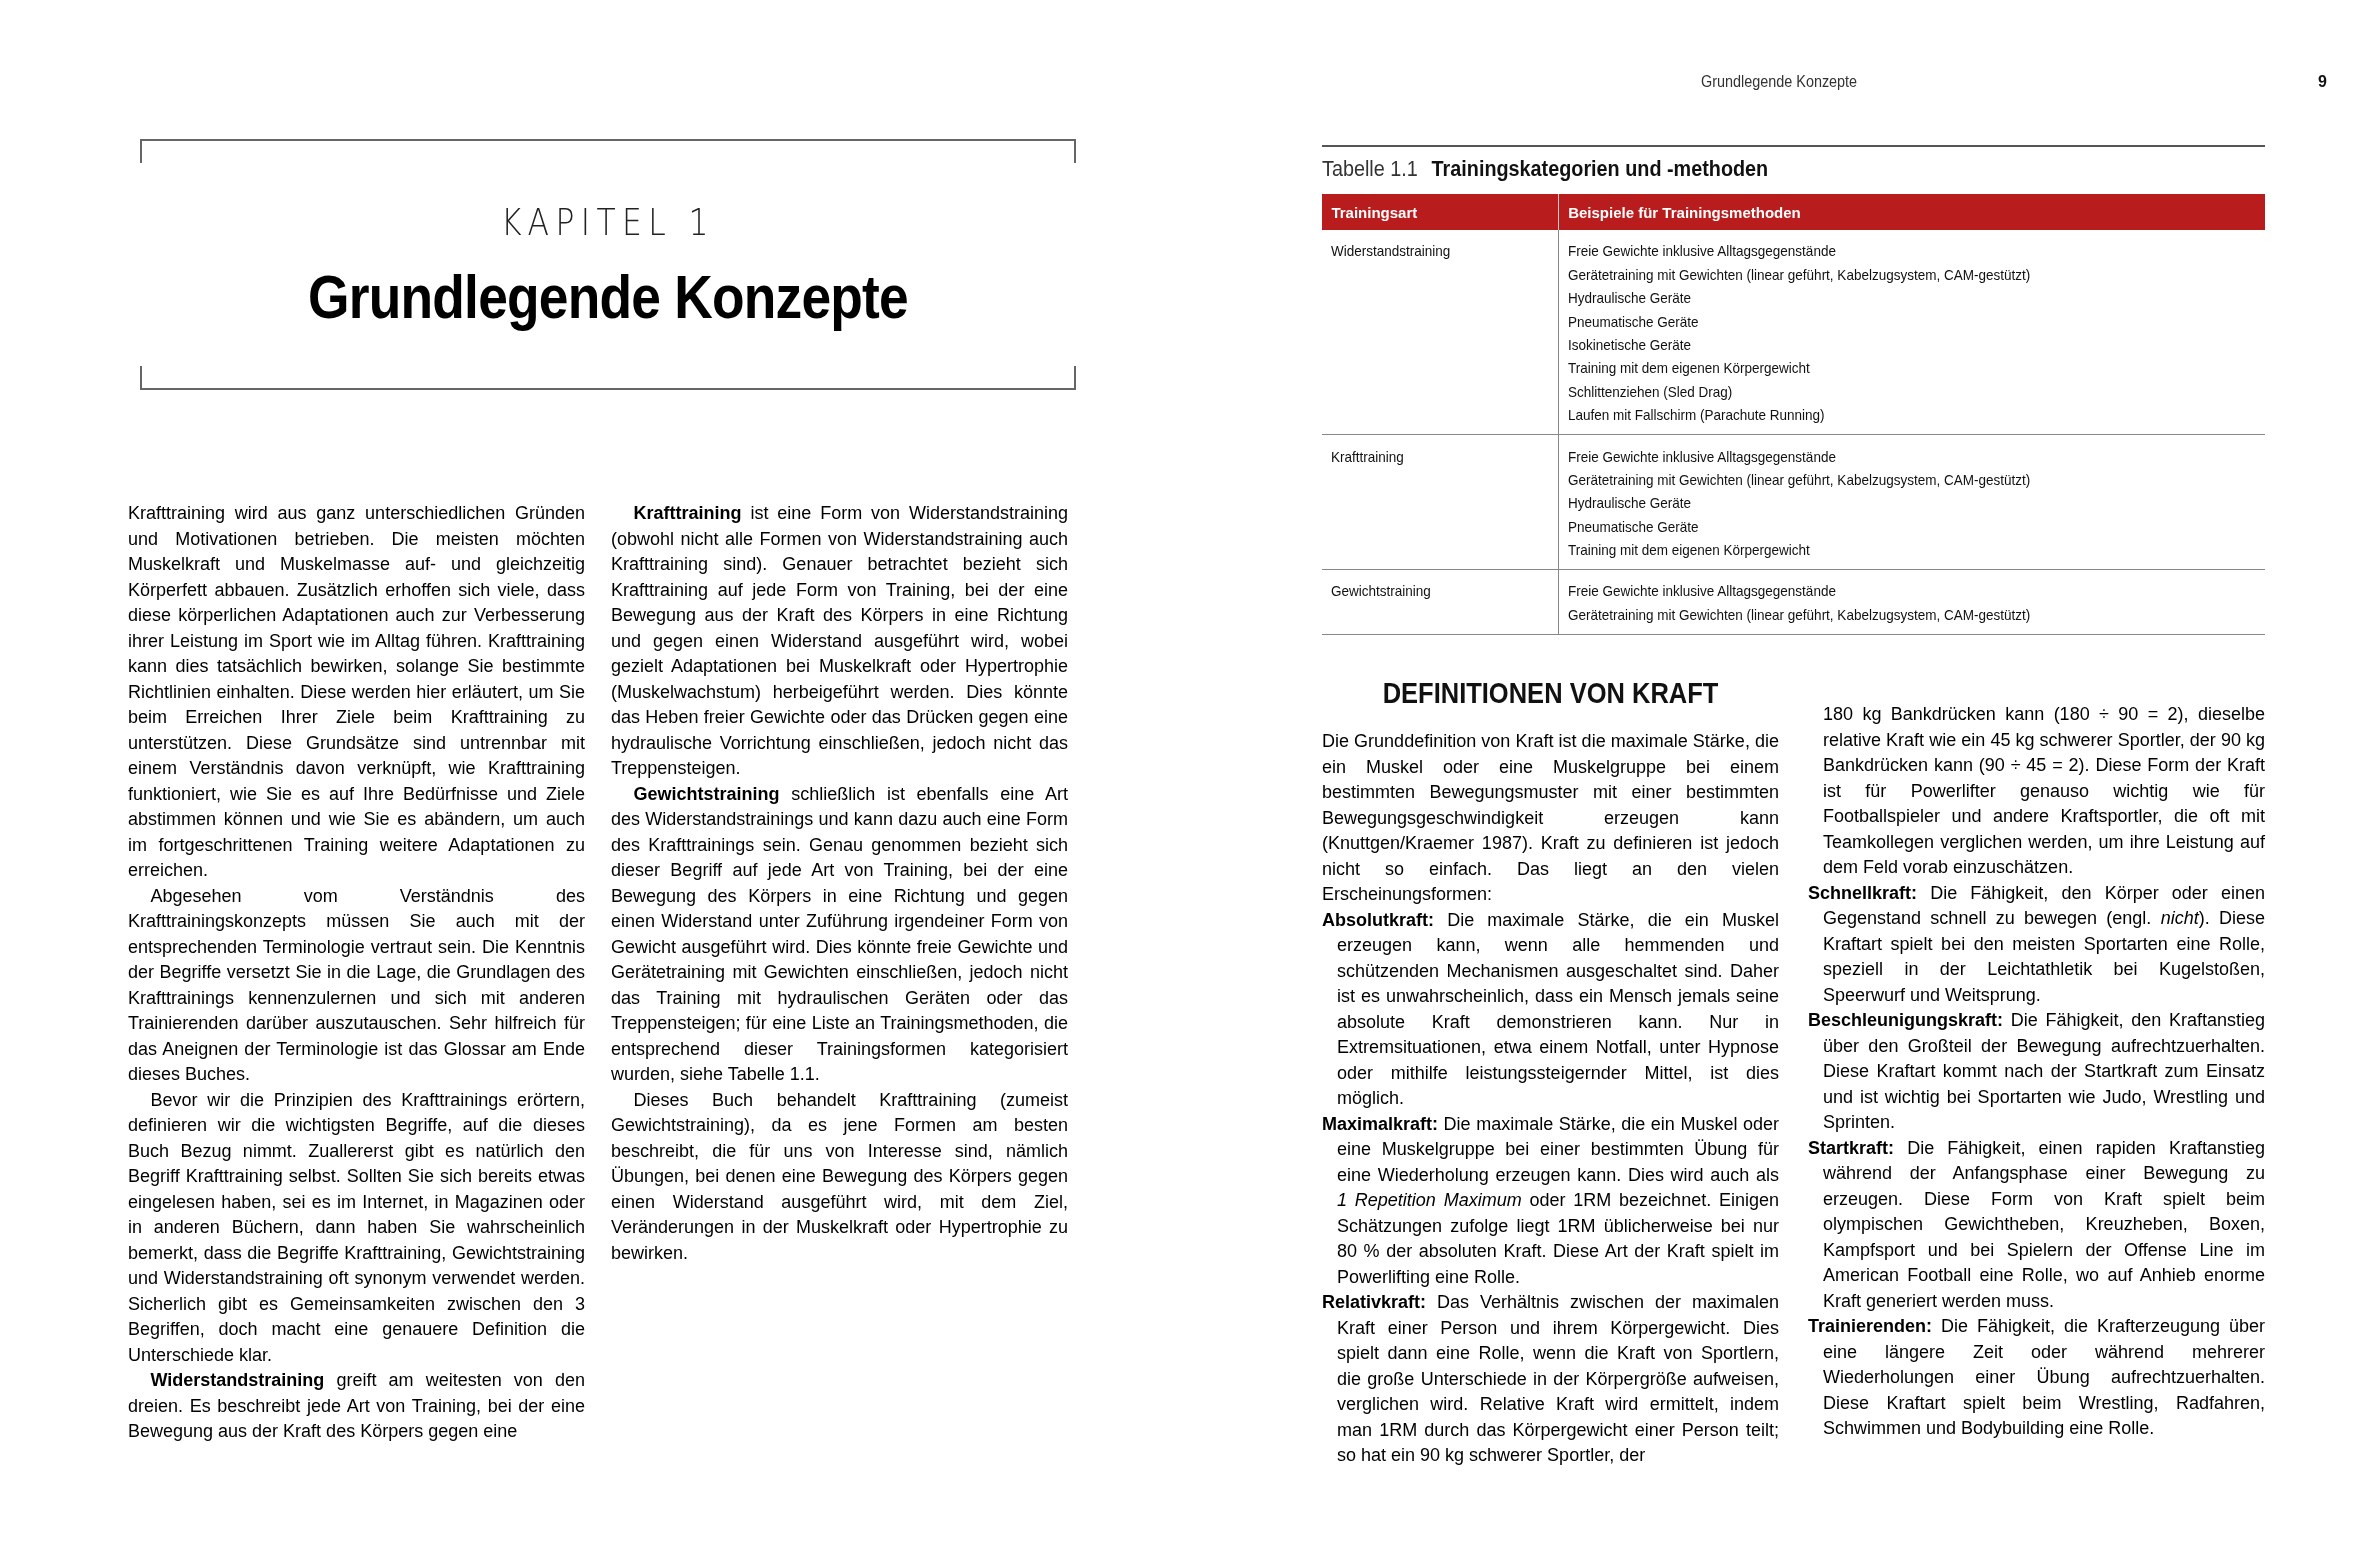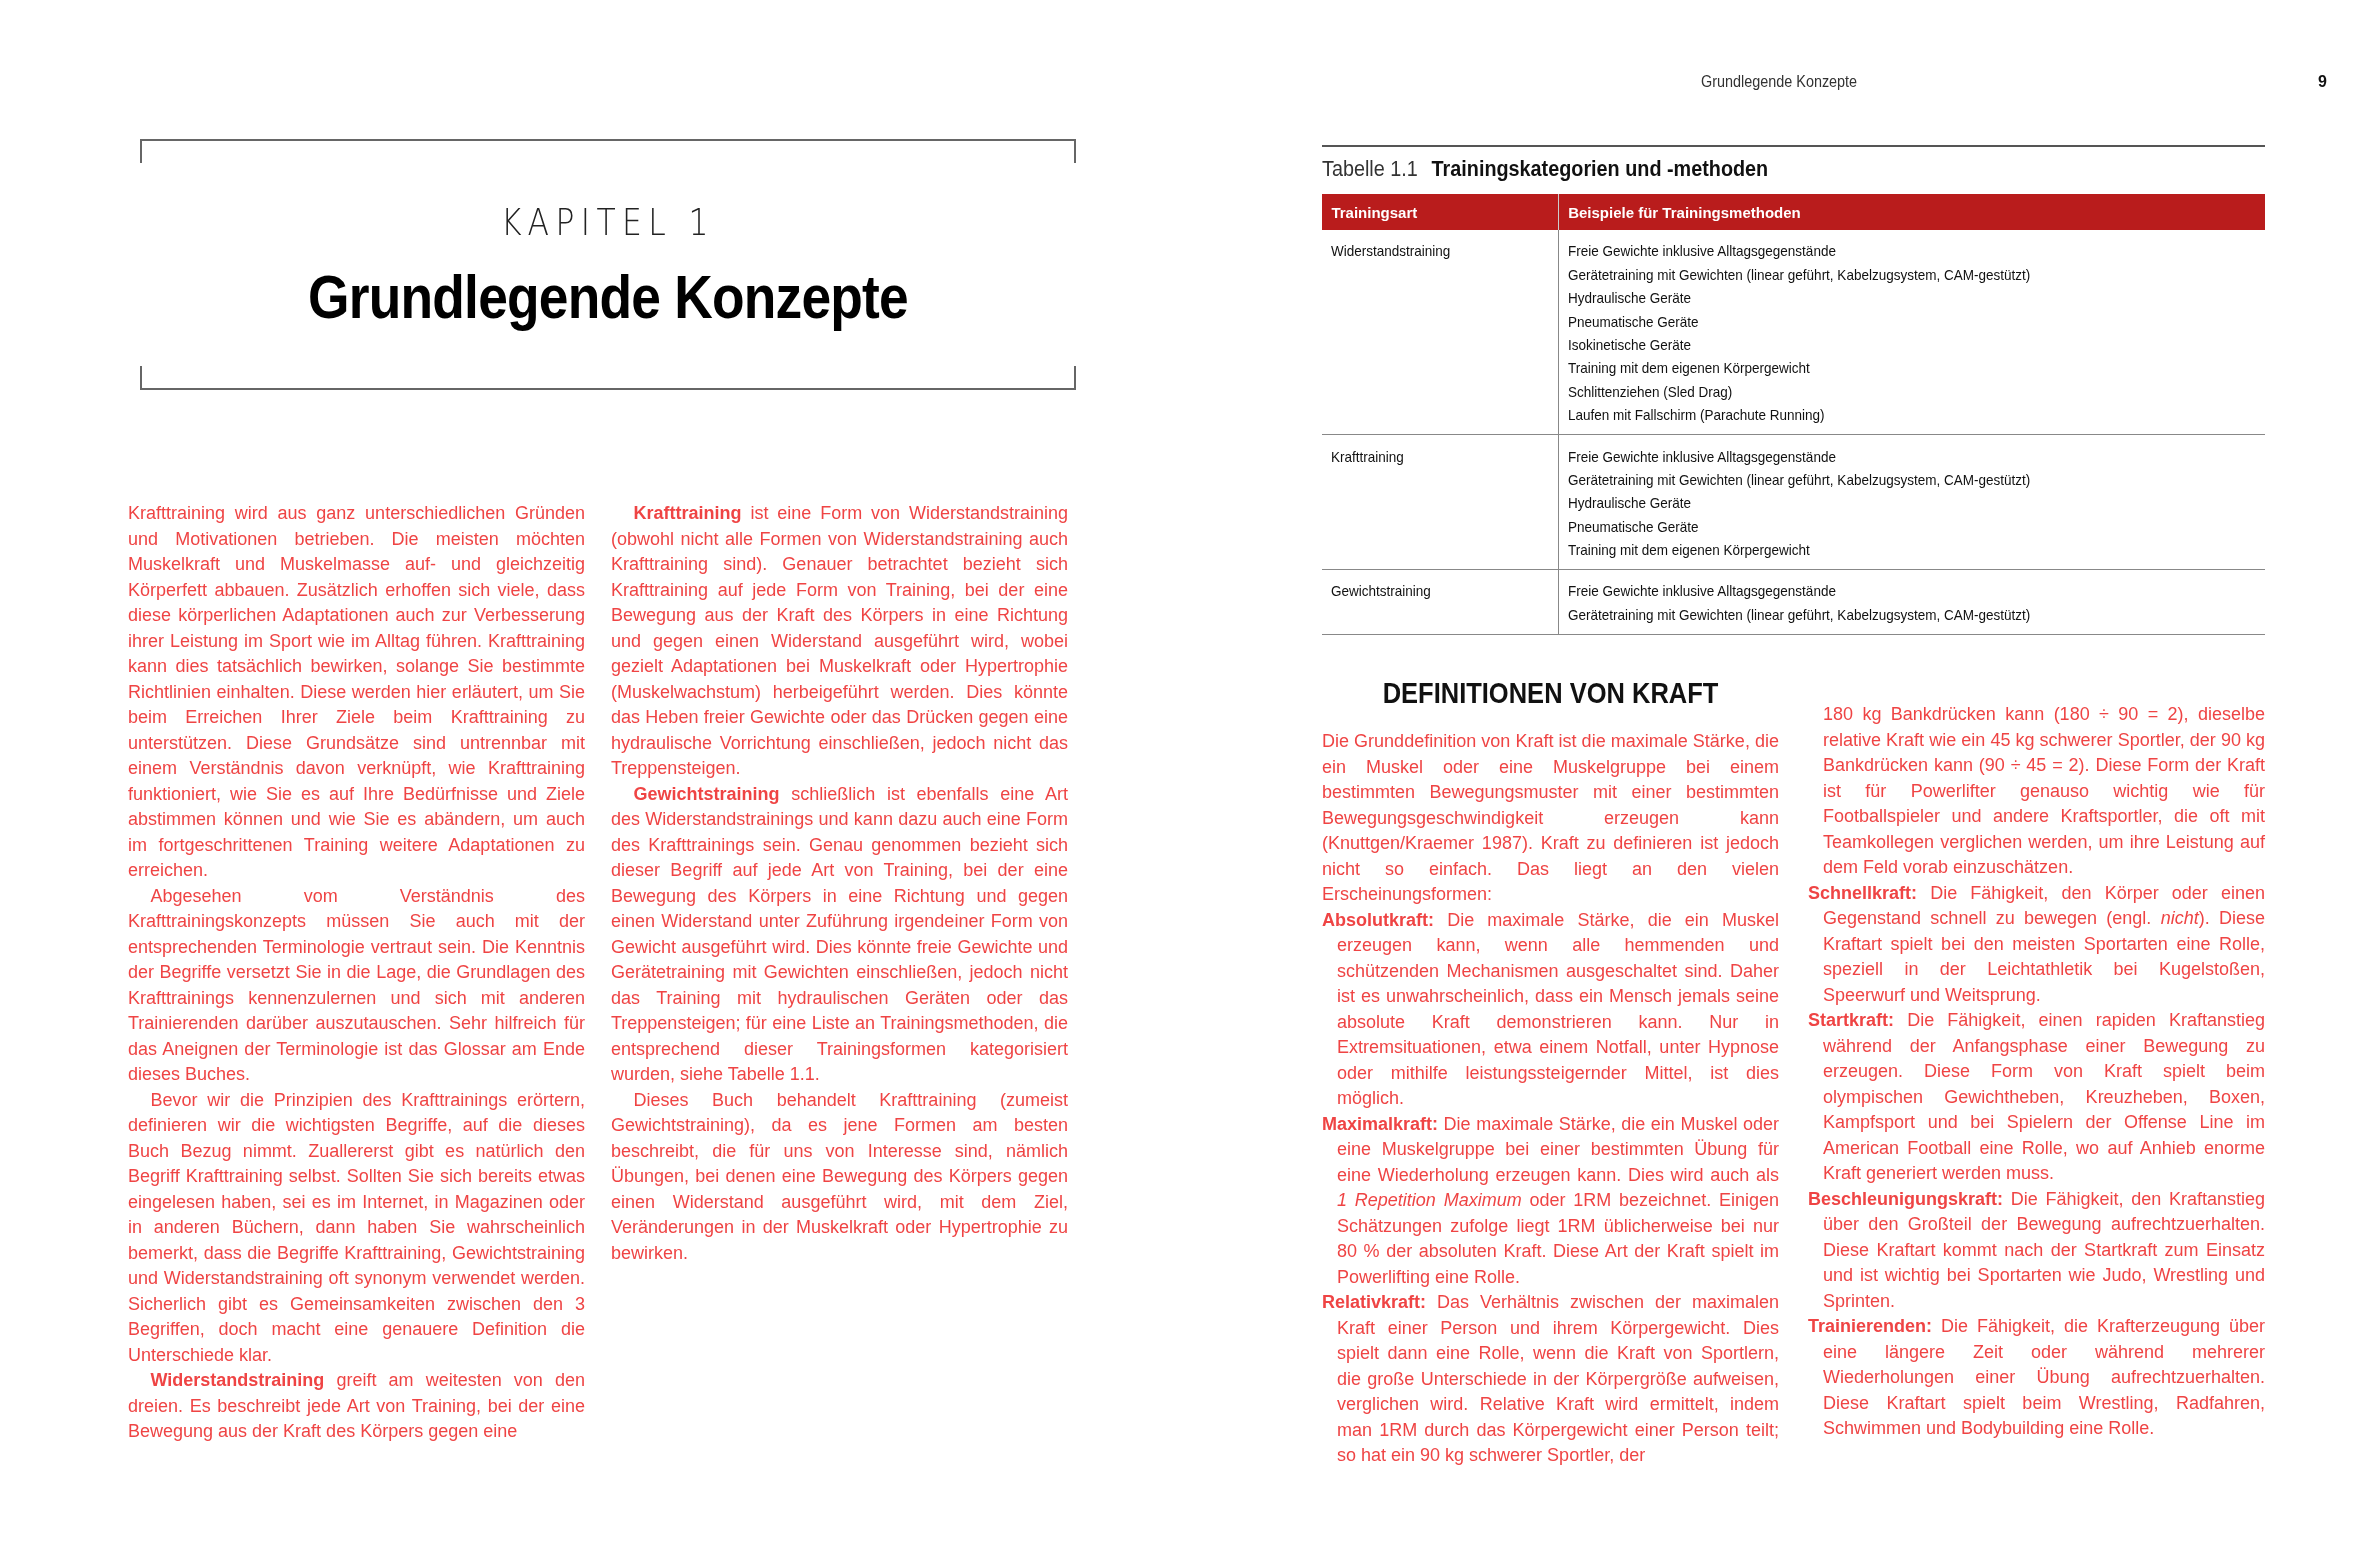--- a/index.html
+++ b/index.html
@@ -18,21 +18,21 @@
   .tick.tl { left: 0; top: 0; } .tick.tr { right: 0; top: 0; }
   .tick.bl { left: 0; bottom: 0; } .tick.br { right: 0; bottom: 0; }
   .chapter-label { position: absolute; left: 0; right: 0; top: 62px; text-align: center;
     font-family: "DejaVu Sans", sans-serif; font-weight: 200; font-size: 37px; letter-spacing: 7.5px; color: #222;
     transform: scaleX(0.85); }
   .chapter-title { position: absolute; left: 0; right: 0; top: 122px; text-align: center;
     font-family: "Liberation Sans", sans-serif; font-weight: bold; font-size: 62px; letter-spacing: -0.9px;
     transform: scaleX(0.86); color: #000; }
 
   .body-text { font-family: "Liberation Sans", sans-serif; font-size: 18px; line-height: 25.5px;
-    text-align: justify; hyphens: manual; color: #ef4444; }
+    text-align: justify; hyphens: manual; color: #000000; }
   .body-text p { margin: 0; }
   .body-text p.indent { text-indent: 22.5px; }
   .col { position: absolute; width: 457px; }
   .col-l1 { left: 128px; top: 501px; }
   .col-l2 { left: 611px; top: 501px; }
   b { font-weight: bold; }
 
   
   .running-head { position: absolute; top: 73px; left: 511px; font-size: 16px; color: #333;
     transform: scaleX(0.9); transform-origin: left; }
@@ -145,18 +145,18 @@
   <div class="col col-r1 body-text">
     <p>Die Grunddefinition von Kraft ist die maximale Stärke, die ein Muskel oder eine Muskelgruppe bei einem bestimmten Bewegungsmuster mit einer bestimmten Bewegungsgeschwindigkeit erzeugen kann (Knuttgen/Kraemer 1987). Kraft zu definieren ist jedoch nicht so einfach. Das liegt an den vielen Erscheinungsformen:</p>
     <p class="def"><b>Absolutkraft:</b><span> Die maximale Stärke, die ein Muskel erzeugen kann, wenn alle hemmenden und schützenden Mechanismen ausgeschaltet sind. Daher ist es unwahrscheinlich, dass ein Mensch jemals seine absolute Kraft demonstrieren kann. Nur in Extremsituationen, etwa einem Notfall, unter Hypnose oder mithilfe leistungssteigernder Mittel, ist dies möglich.</span></p>
     <p class="def"><b>Maximalkraft:</b><span> Die maximale Stärke, die ein Muskel oder eine Muskelgruppe bei einer bestimmten Übung für eine Wiederholung erzeugen kann. Dies wird auch als </span><i>1 Repetition Maximum</i><span> oder 1RM bezeichnet. Einigen Schätzungen zufolge liegt 1RM üblicherweise bei nur 80 % der absoluten Kraft. Diese Art der Kraft spielt im Powerlifting eine Rolle.</span></p>
     <p class="def"><b>Relativkraft:</b><span> Das Verhältnis zwischen der maximalen Kraft einer Person und ihrem Körpergewicht. Dies spielt dann eine Rolle, wenn die Kraft von Sportlern, die große Unterschiede in der Körpergröße aufweisen, verglichen wird. Relative Kraft wird ermittelt, indem man 1RM durch das Körpergewicht einer Person teilt; so hat ein 90 kg schwerer Sportler, der</span></p>
   </div>
 
   <div class="col col-r2 body-text">
     <p class="def-cont">180 kg Bankdrücken kann (180 ÷ 90 = 2), dieselbe relative Kraft wie ein 45 kg schwerer Sportler, der 90 kg Bankdrücken kann (90 ÷ 45 = 2). Diese Form der Kraft ist für Powerlifter genauso wichtig wie für Footballspieler und andere Kraftsportler, die oft mit Teamkollegen verglichen werden, um ihre Leistung auf dem Feld vorab einzuschätzen.</p>
     <p class="def"><b>Schnellkraft:</b><span> Die Fähigkeit, den Körper oder einen Gegenstand schnell zu bewegen (engl. </span><i>nicht</i><span>). Diese Kraftart spielt bei den meisten Sportarten eine Rolle, speziell in der Leichtathletik bei Kugelstoßen, Speerwurf und Weitsprung.</span></p>
+    <p class="def"><b>Beschleunigungskraft:</b><span> Die Fähigkeit, den Kraftanstieg über den Großteil der Bewegung aufrechtzuerhalten. Diese Kraftart kommt nach der Startkraft zum Einsatz und ist wichtig bei Sportarten wie Judo, Wrestling und Sprinten.</span></p>
     <p class="def"><b>Startkraft:</b><span> Die Fähigkeit, einen rapiden Kraftanstieg während der Anfangsphase einer Bewegung zu erzeugen. Diese Form von Kraft spielt beim olympischen Gewichtheben, Kreuzheben, Boxen, Kampfsport und bei Spielern der Offense Line im American Football eine Rolle, wo auf Anhieb enorme Kraft generiert werden muss.</span></p>
-    <p class="def"><b>Beschleunigungskraft:</b><span> Die Fähigkeit, den Kraftanstieg über den Großteil der Bewegung aufrechtzuerhalten. Diese Kraftart kommt nach der Startkraft zum Einsatz und ist wichtig bei Sportarten wie Judo, Wrestling und Sprinten.</span></p>
     <p class="def"><b>Trainierenden:</b><span> Die Fähigkeit, die Krafterzeugung über eine längere Zeit oder während mehrerer Wiederholungen einer Übung aufrechtzuerhalten. Diese Kraftart spielt beim Wrestling, Radfahren, Schwimmen und Bodybuilding eine Rolle.</span></p>
   </div>
 </div>
 
 
 </body></html>

